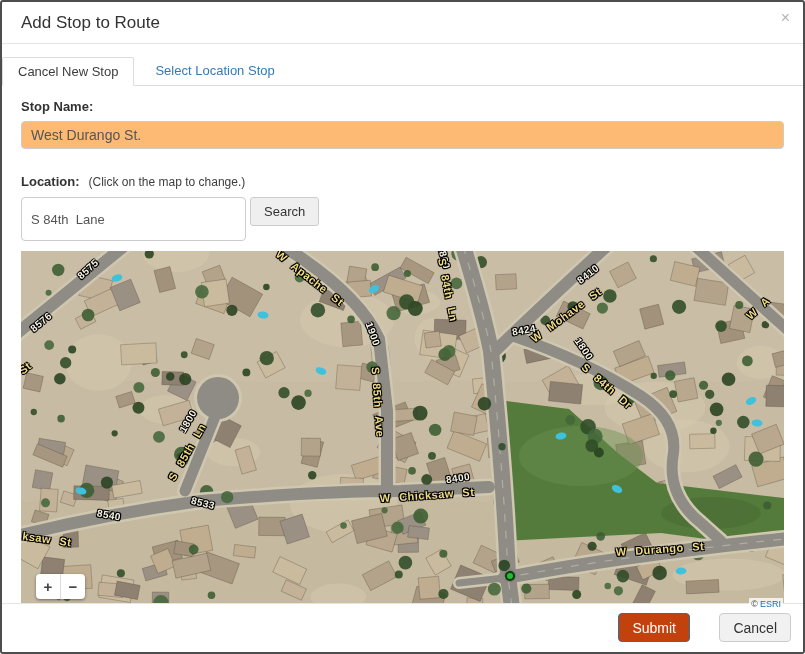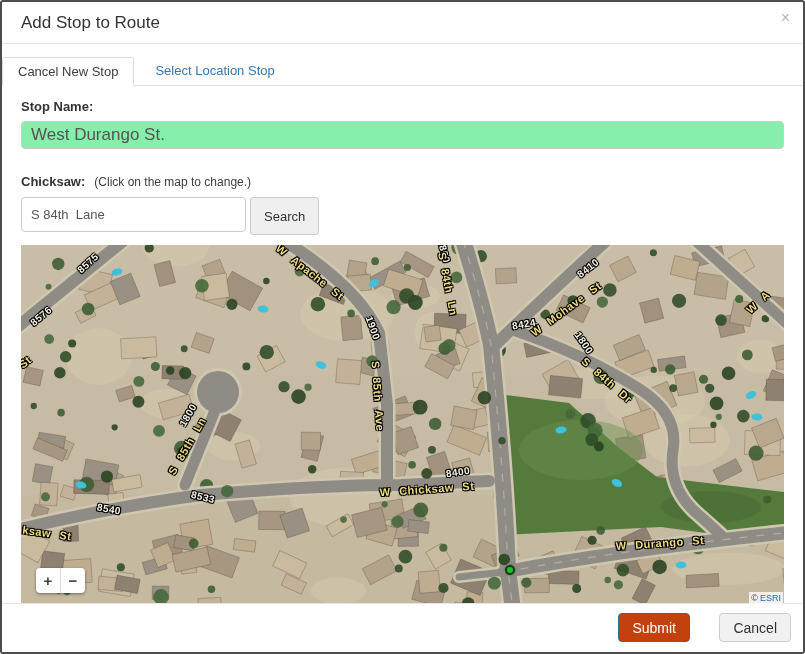--- a/index.html
+++ b/index.html
@@ -6,26 +6,26 @@
   .dialog{position:relative;width:805px;height:654px;box-sizing:border-box;border:2px solid #4d4d4d;border-radius:3px;background:#fff;overflow:hidden;}
   .dialog-header{position:relative;height:41px;border-bottom:1px solid #e5e5e5;}
   .dialog-title{position:absolute;left:19px;top:11px;font-size:17px;color:#333;}
   .dialog-close{position:absolute;right:13px;top:8px;font-size:16px;color:#b5b5b5;cursor:pointer;line-height:16px;}
   .tabbar{position:relative;margin-top:13px;display:flex;border-bottom:1px solid #ddd;padding-left:0;}
   .tab{font-size:13px;padding:6px 15px 6px 15px;cursor:pointer;white-space:nowrap;}
   .tab.active{color:#3c3c3c;background:#fff;border:1px solid #ddd;border-bottom:1px solid #fff;margin-bottom:-1px;border-radius:2px 2px 0 0;}
   .tab.link{color:#337ab7;border:none;margin-left:6px;}
   .dlg-body{padding:13px 19px 0 19px;}
   .fld-label{font-size:13px;font-weight:bold;color:#333;}
-  .stop-name-input{display:block;width:763px;box-sizing:border-box;height:28px;margin:7px 0 0 0;border:1px solid #ccc;border-radius:4px;padding:0 9px;font-size:17px;color:#555;font-family:"Liberation Sans",sans-serif;background:#86efac;}
+  .stop-name-input{display:block;width:763px;box-sizing:border-box;height:28px;margin:7px 0 0 0;border:1px solid #ccc;border-radius:4px;padding:0 9px;font-size:14px;color:#555;font-family:"Liberation Sans",sans-serif;background:#fdba74;}
   .loc-row{margin-top:23px;}
   .hint{font-size:12px;font-weight:normal;color:#3d3d3d;margin-left:9px;}
   .search-row{margin-top:7px;display:flex;align-items:flex-start;}
-  .loc-input{width:225px;box-sizing:border-box;height:35px;border:1px solid #ccc;border-radius:4px;padding:0 9px;font-size:13px;color:#555;font-family:"Liberation Sans",sans-serif;background:#fff;}
-  .search-btn{margin-left:4px;height:38px;padding:0 13px;font-size:13px;color:#333;background:#efefef;border:1px solid #ccc;border-radius:3px;cursor:pointer;font-family:"Liberation Sans",sans-serif;}
+  .loc-input{width:225px;box-sizing:border-box;height:44px;border:1px solid #ccc;border-radius:4px;padding:0 9px;font-size:13px;color:#555;font-family:"Liberation Sans",sans-serif;background:#fff;}
+  .search-btn{margin-left:4px;height:29px;padding:0 13px;font-size:13px;color:#333;background:#efefef;border:1px solid #ccc;border-radius:3px;cursor:pointer;font-family:"Liberation Sans",sans-serif;}
   .map{position:relative;width:763px;height:360px;margin-top:10px;overflow:hidden;background:#c7bca3;cursor:crosshair;}
   .map svg{position:absolute;left:0;top:0;}
   #map-labels{position:absolute;left:0;top:0;width:100%;height:100%;pointer-events:none;}
   .mlbl{position:absolute;white-space:nowrap;font-weight:bold;
     text-shadow:1px 1px 0 #000,-1px -1px 0 #000,1px -1px 0 #000,-1px 1px 0 #000,0 0 2px #000;}
   .mlbl.name{color:#efdc82;font-size:11px;word-spacing:5px;letter-spacing:.5px;}
   .mlbl.num{color:#f8f5e6;font-size:10px;letter-spacing:.5px;}
   .marker{position:absolute;width:10px;height:10px;border-radius:50%;border:2px solid #143c14;box-sizing:border-box;transform:translate(-50%,-50%);z-index:6;box-shadow:0 0 2px rgba(0,0,0,.5);}
   .zoom-ctrl{position:absolute;left:15px;top:323px;display:flex;background:#fff;border-radius:4px;box-shadow:0 1px 3px rgba(0,0,0,.45);z-index:7;overflow:hidden;}
   .zbtn{width:24px;height:25px;line-height:25px;text-align:center;font-size:15px;font-weight:bold;color:#404040;cursor:pointer;}
@@ -50,21 +50,21 @@
   <div class="tabbar">
     <div class="tab active">Cancel New Stop</div>
     <div class="tab link">Select Location Stop</div>
   </div>
 
   <div class="dlg-body">
     <div class="fld-label">Stop Name:</div>
     <input class="stop-name-input" value="West Durango St." style="">
 
     <div class="loc-row">
-      <span class="fld-label">Chicksaw:</span><span class="hint">(Click on the map to change.)</span>
+      <span class="fld-label">Location:</span><span class="hint">(Click on the map to change.)</span>
     </div>
 
     <div class="search-row">
       <input class="loc-input" value="S 84th  Lane" style="">
       <button class="search-btn">Search</button>
     </div>
 
     <div class="map">
       <svg id="map-svg" width="763" height="360" viewBox="0 0 763 360">
         <rect x="0" y="0" width="763" height="360" fill="#c7bca3"></rect>

